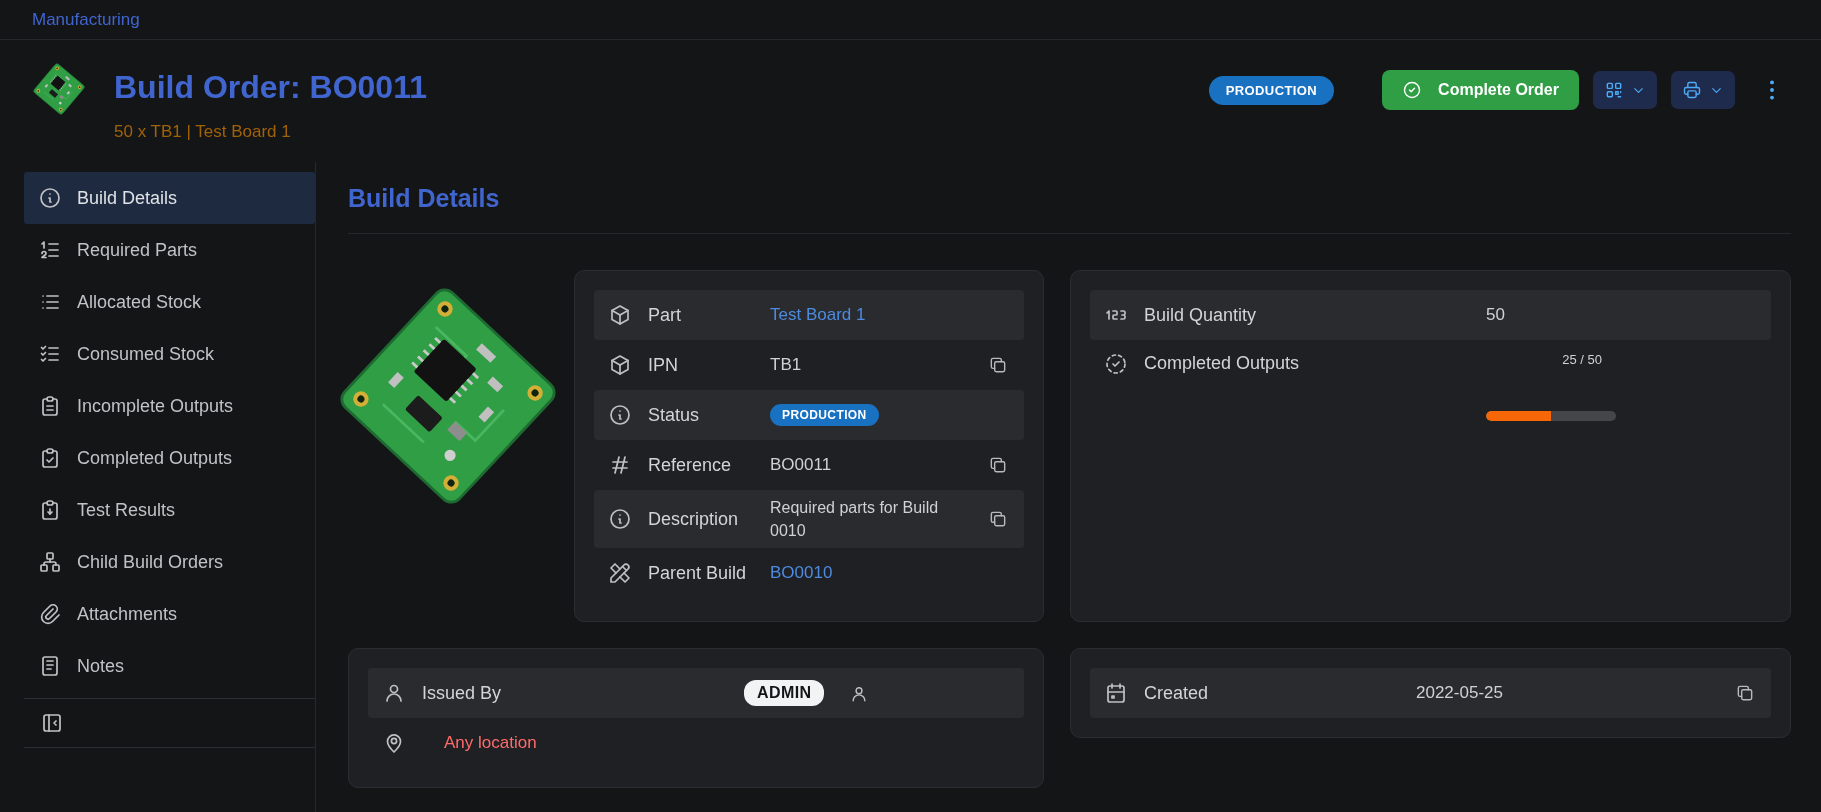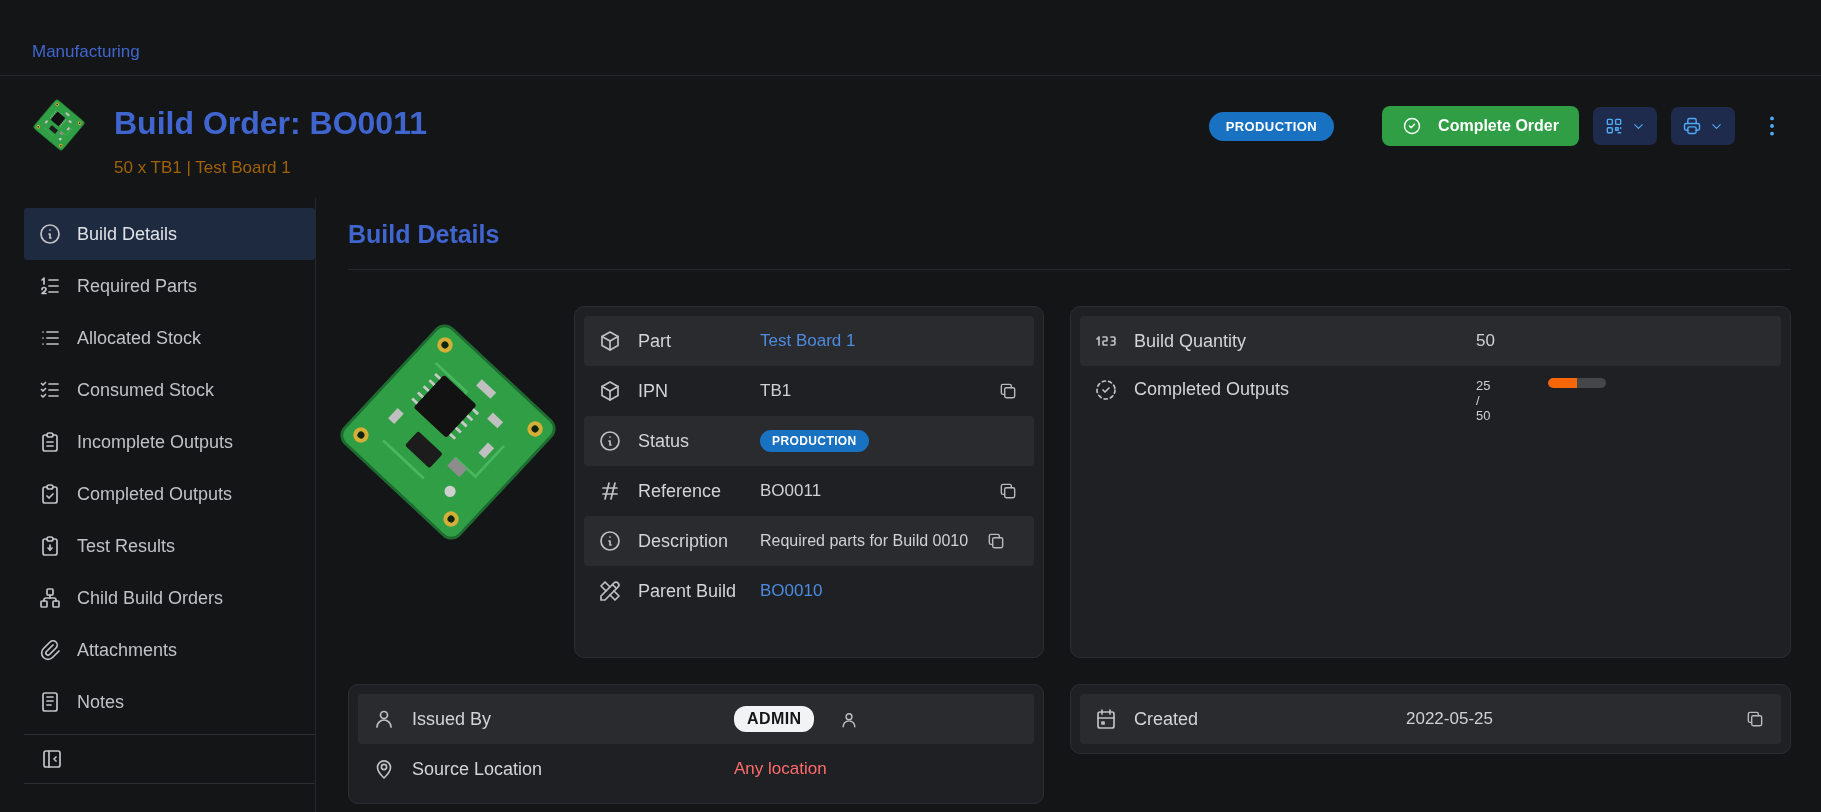--- a/index.html
+++ b/index.html
@@ -16,22 +16,22 @@
     width: 24px; height: 24px;
     stroke: currentColor; fill: none;
     stroke-width: 1.7; stroke-linecap: round; stroke-linejoin: round;
     flex-shrink: 0;
   }
   .ic-sm { width: 20px; height: 20px; }
   .ic-xs { width: 15px; height: 15px; }
 
   
   .breadcrumb-bar {
-    height: 48px; display: flex; align-items: center;
-    padding: 0 32px; border-bottom: 1px solid #26282c; flex-shrink: 0; margin-top: 28px;
+    height: 40px; display: flex; align-items: center;
+    padding: 0 32px; border-bottom: 1px solid #26282c; flex-shrink: 0;
   }
   .breadcrumb-link {
     color: var(--accent-blue, #4065cf); font-size: 17px; text-decoration: none; cursor: pointer;
   }
 
   
   .page-header {
     display: flex; justify-content: space-between; align-items: flex-start;
     padding: 18px 30px 14px 32px; flex-shrink: 0; min-height: 122px;
   }
@@ -94,21 +94,21 @@
     display: grid;
     grid-template-columns: 200px 470px 1fr;
     column-gap: 26px; row-gap: 26px;
     align-items: start;
   }
   .image-col { overflow: visible; height: 352px; display: flex; align-items: flex-start; justify-content: center; }
   .pcb-big { width: 168px; height: 168px; transform: rotate(43deg); margin-top: 42px; }
 
   .panel {
     background: #1f2023; border: 1px solid #2b2d31; border-radius: 10px;
-    padding: 9px; overflow: hidden;
+    padding: 19px; overflow: hidden;
   }
   .panel-tall { min-height: 352px; }
   .issued-panel { grid-column: 1 / 3; }
 
   .detail-row {
     display: flex; align-items: center;
     padding: 6px 14px; min-height: 50px; border-radius: 4px;
   }
   .detail-row.striped { background: #2a2b2f; }
   .row-ic { color: #bfc0c3; margin-right: 16px; }
@@ -130,21 +130,21 @@
   .copy-btn {
     background: none; border: none; color: #b8b9bb; cursor: pointer;
     display: flex; align-items: center; padding: 2px; margin-left: 10px;
   }
 
   
   .qty-panel .row-label { flex: 0 0 320px; }
   .issued-panel .row-label { flex: 0 0 300px; }
   .created-panel .row-label { flex: 0 0 250px; }
 
-  .progress-stack { display: flex; flex-direction: row; align-items: flex-start; width: 130px; margin-left: 22px; gap: 40px; }
+  .progress-stack { display: flex; flex-direction: column; align-items: center; width: 130px; margin-left: 22px; gap: 40px; }
   .progress-label { font-size: 13px; color: #d0d1d3; margin-bottom: 4px; align-self: flex-end; padding-right: 14px; }
   .progress-track { width: 130px; height: 10px; background: #44464a; border-radius: 5px; overflow: hidden; }
   .progress-fill { height: 100%; background: var(--progress-orange, #f76707); border-radius: 5px 0 0 5px; }
 
   .user-ic-after { color: #bfc0c3; }
 </style>
 </head>
 <body>
 
 <svg width="0" height="0" style="position:absolute" aria-hidden="true">
@@ -453,21 +453,20 @@
                 <circle cx="12" cy="8" r="3.5"></circle>
                 <path d="M5 20a7 7 0 0 1 14 0"></path>
               </svg>
           </span>
         </div>
         <div class="detail-row">
           <svg class="ic row-ic" viewBox="0 0 24 24">
               <circle cx="12" cy="10" r="2.6"></circle>
               <path d="M12 21c4 -4 6.5 -7.6 6.5 -10.6a6.5 6.5 0 1 0 -13 0c0 3 2.5 6.6 6.5 10.6z"></path>
             </svg>
-          <span class="row-label">Source Location</span>
           <span class="row-value red">Any location</span>
         </div>
       </div>
 
       <div class="panel created-panel" style="grid-column: 3; align-self: start;">
         <div class="detail-row striped">
           <svg class="ic row-ic" viewBox="0 0 24 24">
               <rect x="4" y="5" width="16" height="16" rx="2"></rect>
               <path d="M16 3v4M8 3v4M4 11h16"></path>
               <path d="M8 15h2v2h-2z"></path>

